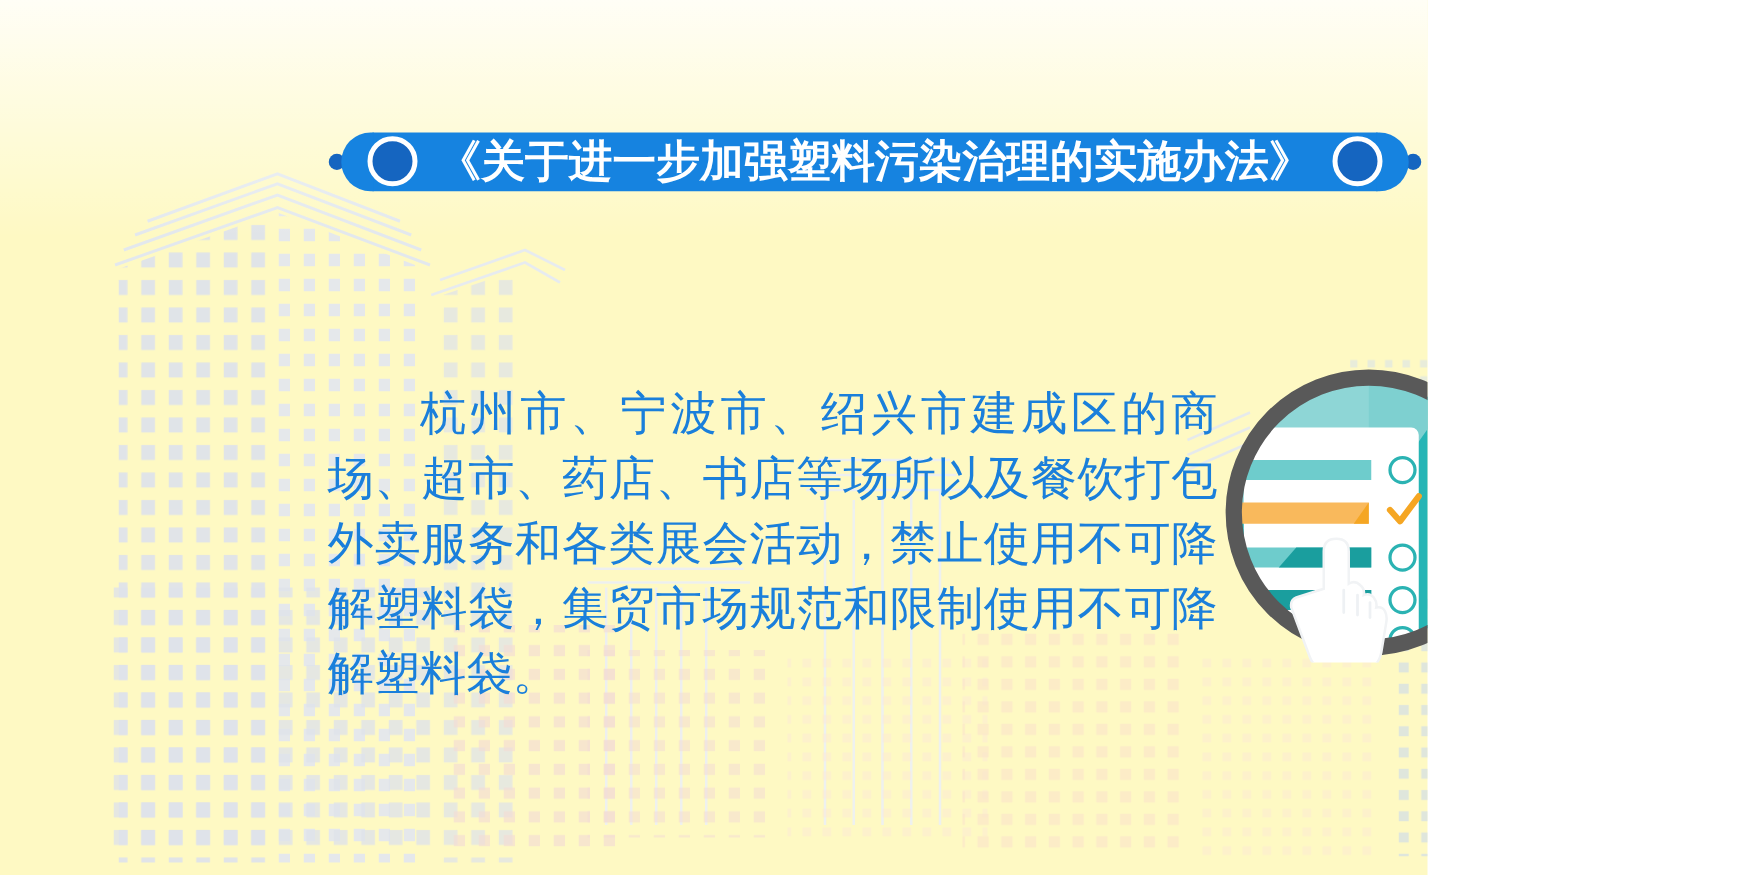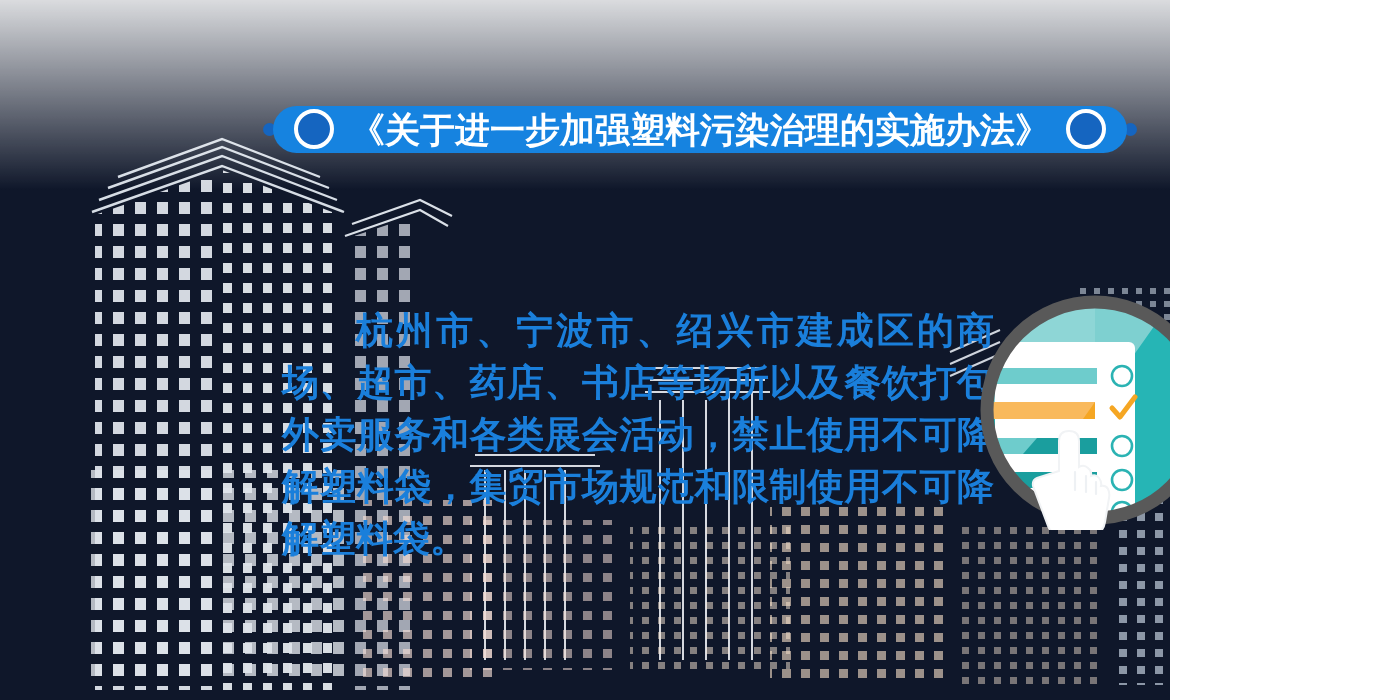--- a/index.html
+++ b/index.html
@@ -13,23 +13,22 @@
     overflow: hidden;
     font-family: "Liberation Sans", "DejaVu Sans", sans-serif;
     position: relative;
   }
 
   #stage {
     position: absolute;
     left: 0; top: 0;
     width: 1142px;
     height: 700px;
-    background: #0f172a;
+    background: #fef9c3;
     overflow: hidden;
-    padding-left: 28px;
   }
 
   
   .bg-layer {
     position: absolute;
     left: 0; top: 0;
     width: 1400px; height: 700px;
     pointer-events: none;
   }
 
@@ -133,26 +132,25 @@
   }
 
   
   .body-para {
     position: absolute;
     left: 262px;
     top: 268px;
     width: 712px;
     color: #1a7fdb;
     font-size: 37px;
-    font-weight: bold;
+    font-weight: normal;
     line-height: 52px;
     text-indent: 74px;
     text-align: justify;
     text-justify: inter-character;
-    margin-left: 20px;
   }
 
   
   .illus {
     position: absolute;
     left: 975px;
     top: 290px;
     width: 240px;
     height: 240px;
   }

